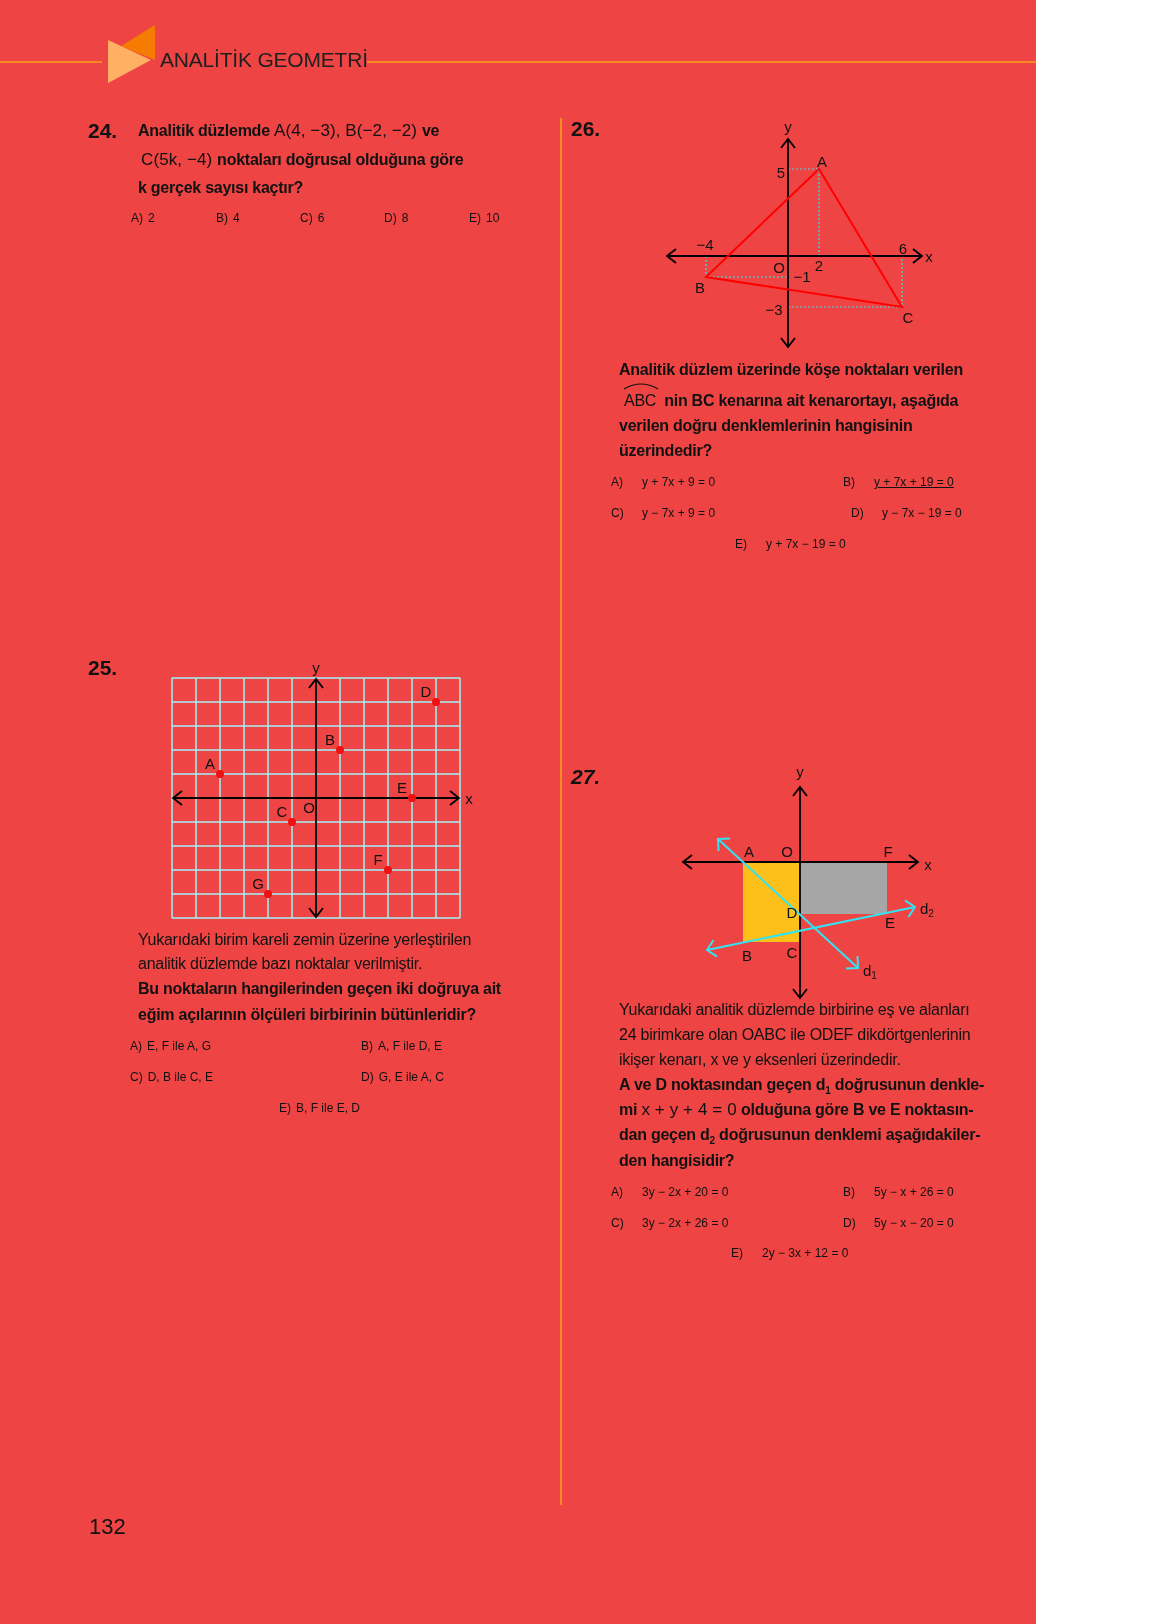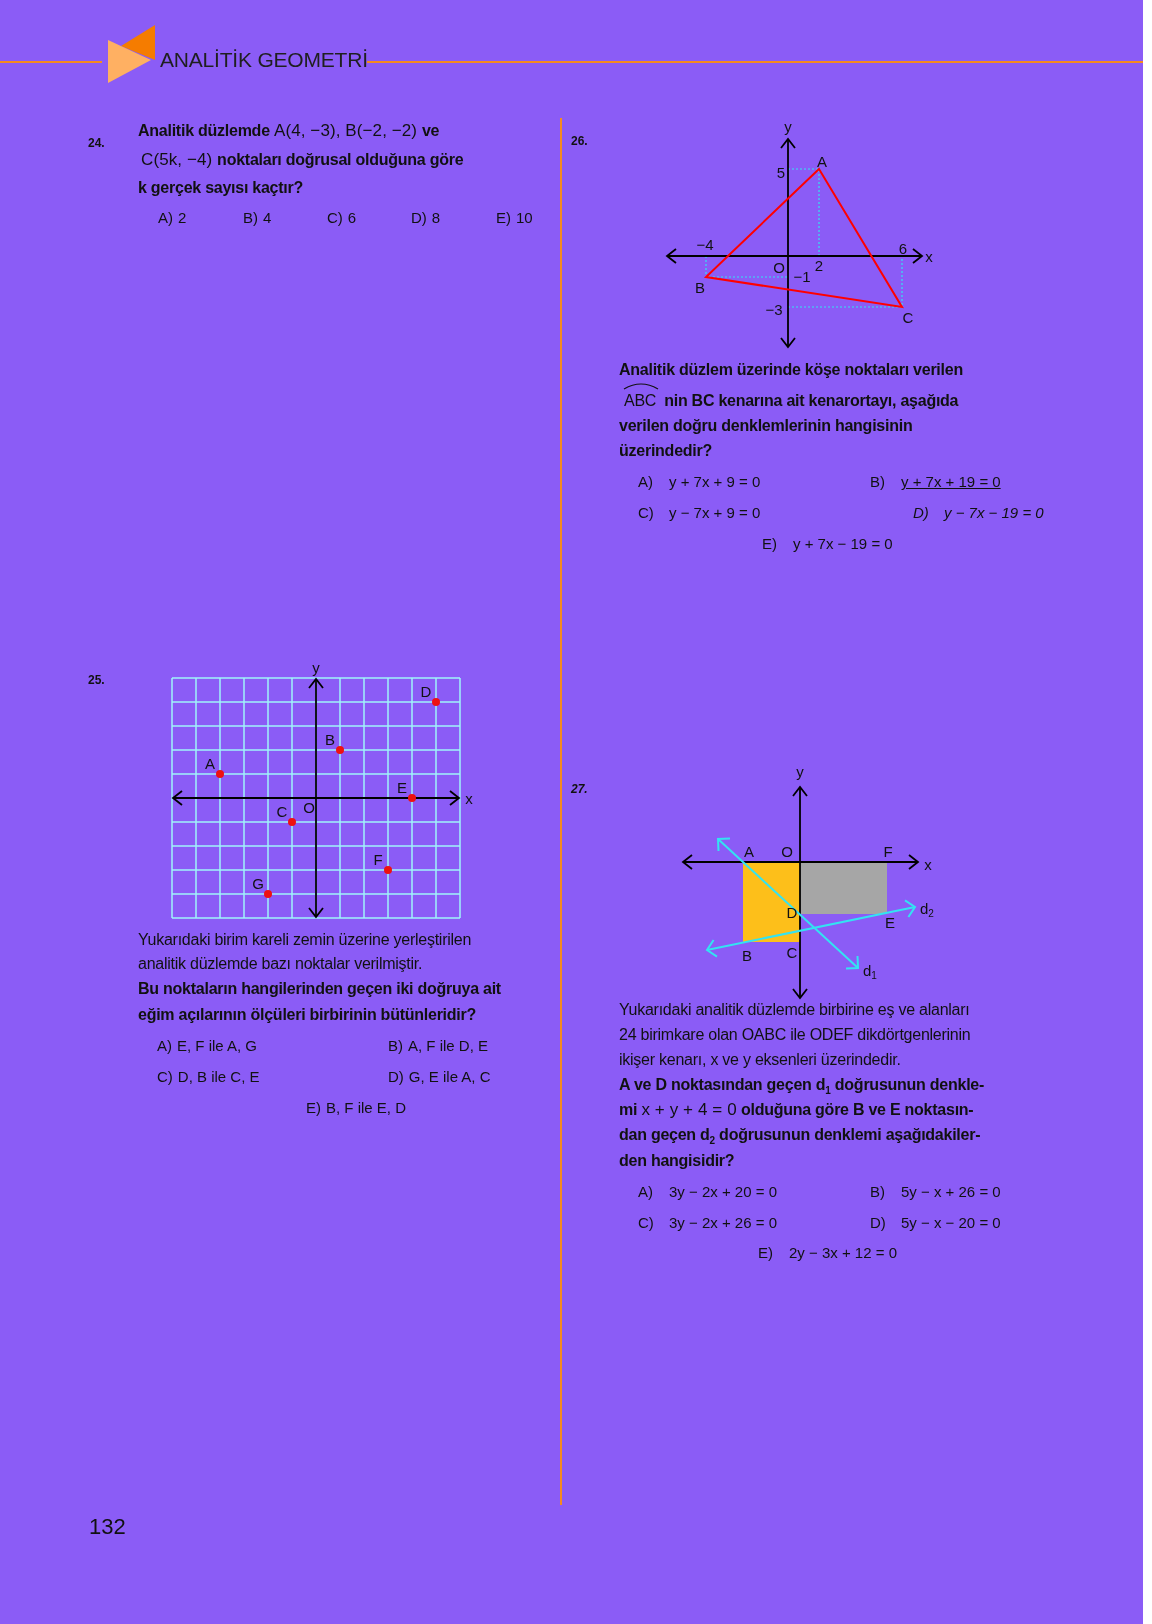--- a/index.html
+++ b/index.html
@@ -1,28 +1,28 @@
 <!DOCTYPE html>
 <html><head>
 <meta charset="utf-8">
 <style>
   html, body { margin: 0; padding: 0; background: #ffffff; }
   #page {
-    position: relative; width: 1143px; height: 1624px; background: #8b5cf6; overflow: hidden;
+    position: relative; width: 1036px; height: 1624px; background: #ef4444; overflow: hidden;
     font-family: "Liberation Sans", sans-serif; color: #111111;
   }
   .hline { position: absolute; height: 2px; background: #F58A1F; }
   .vline { position: absolute; width: 2px; background: #F58A1F; }
   .title { position: absolute; left: 160px; top: 46px; font-size: 21px; line-height: 28px; color: #1f1f1f; letter-spacing: -0.2px; white-space: nowrap; }
-  .qnum { position: absolute; font-weight: 700; font-size: 12px; line-height: 22px; height: 22px; white-space: nowrap; margin-top: 12px; }
+  .qnum { position: absolute; font-weight: 700; font-size: 21px; line-height: 22px; height: 22px; white-space: nowrap; }
   .ln { position: absolute; white-space: nowrap; font-size: 16px; line-height: 22px; height: 22px; letter-spacing: -0.25px; margin-left: 8px; }
   .b { font-weight: 700; }
   .r { font-weight: 400; }
   .m { font-weight: 400; font-size: 17px; letter-spacing: 0.1px; }
-  .ch { position: absolute; white-space: nowrap; font-size: 15px; line-height: 22px; height: 22px; margin-left: 27px; }
+  .ch { position: absolute; white-space: nowrap; font-size: 12px; line-height: 22px; height: 22px; }
   .ch .lbl { display: inline-block; min-width: 31px; }
   .ch .lbl.tight { min-width: 0; margin-right: 5px; }
   .hatwrap { position: relative; display: inline-block; font-weight: 400; margin-right: 8px; }
   .hat { position: absolute; left: -1px; top: -9px; width: 36px; height: 9px; overflow: visible; }
   sub.s { font-size: 10px; vertical-align: -4px; line-height: 0; }
   svg.fig { position: absolute; overflow: visible; }
   svg text { font-family: "Liberation Sans", sans-serif; font-size: 15px; fill: #111111; }
   .pagenum { position: absolute; left: 89px; top: 1516px; font-size: 22px; line-height: 22px; }
 </style>
 </head>
@@ -92,21 +92,21 @@
       <span class="hatwrap"><svg class="hat" viewBox="0 0 36 9">
             <path d="M1,8 Q18,-2 35,8" fill="none" stroke="#111" stroke-width="1.2"></path>
           </svg><span>ABC</span></span><span class="b">nin BC kenarına ait kenarortayı, aşağıda</span>
     </div>
     <div class="ln b" style="left:611px;top:415px;">verilen doğru denklemlerinin hangisinin</div>
     <div class="ln b" style="left:611px;top:440px;">üzerindedir?</div>
 
     <div class="ch" style="left:611px;top:471px;"><span class="lbl">A)</span><span>y + 7x + 9 = 0</span></div>
     <div class="ch" style="left:843px;top:471px;text-decoration:underline;"><span class="lbl">B)</span><span>y + 7x + 19 = 0</span></div>
     <div class="ch" style="left:611px;top:502px;"><span class="lbl">C)</span><span>y − 7x + 9 = 0</span></div>
-    <div class="ch" style="left:886px;top:502px;font-style:italic;"><span class="lbl">D)</span><span>y − 7x − 19 = 0</span></div>
+    <div class="ch" style="left:851px;top:502px;"><span class="lbl">D)</span><span>y − 7x − 19 = 0</span></div>
     <div class="ch" style="left:735px;top:533px;"><span class="lbl">E)</span><span>y + 7x − 19 = 0</span></div>
   </div>
 
   <div>
     <div class="qnum" style="left:88px;top:657px;">25.</div>
 
     <svg class="fig" id="q25-fig" style="left:160px;top:655px;width:320px;height:270px;" viewBox="160 655 320 270">
       <g id="q25-grid">
           <line x1="172" x2="172" y1="678" y2="918" stroke="#9FF5FA" stroke-width="1.5"></line>
           <line x1="196" x2="196" y1="678" y2="918" stroke="#9FF5FA" stroke-width="1.5"></line>

